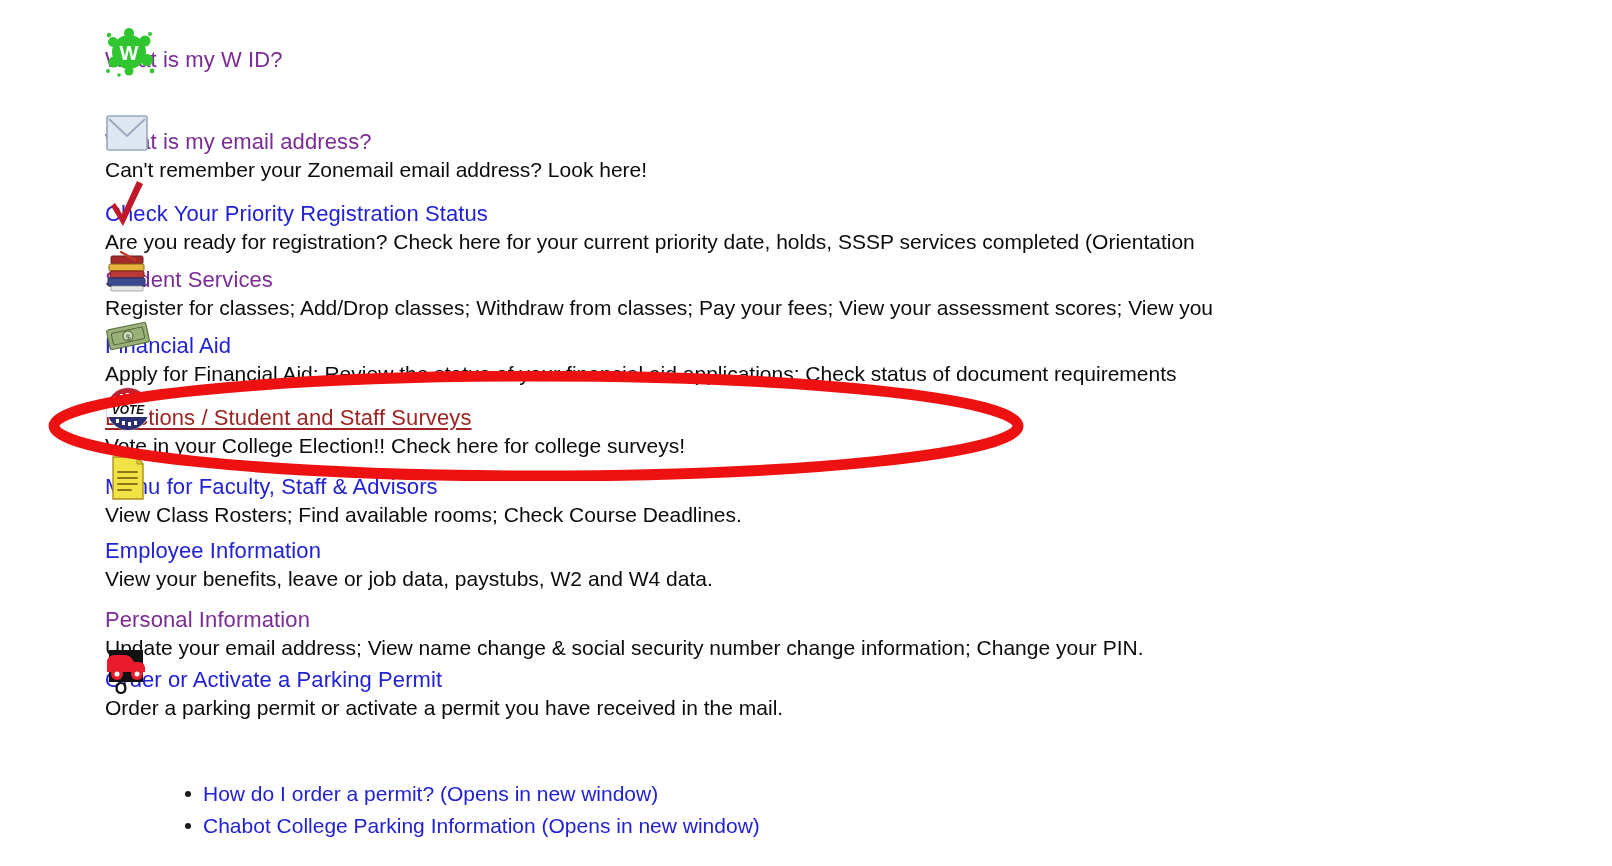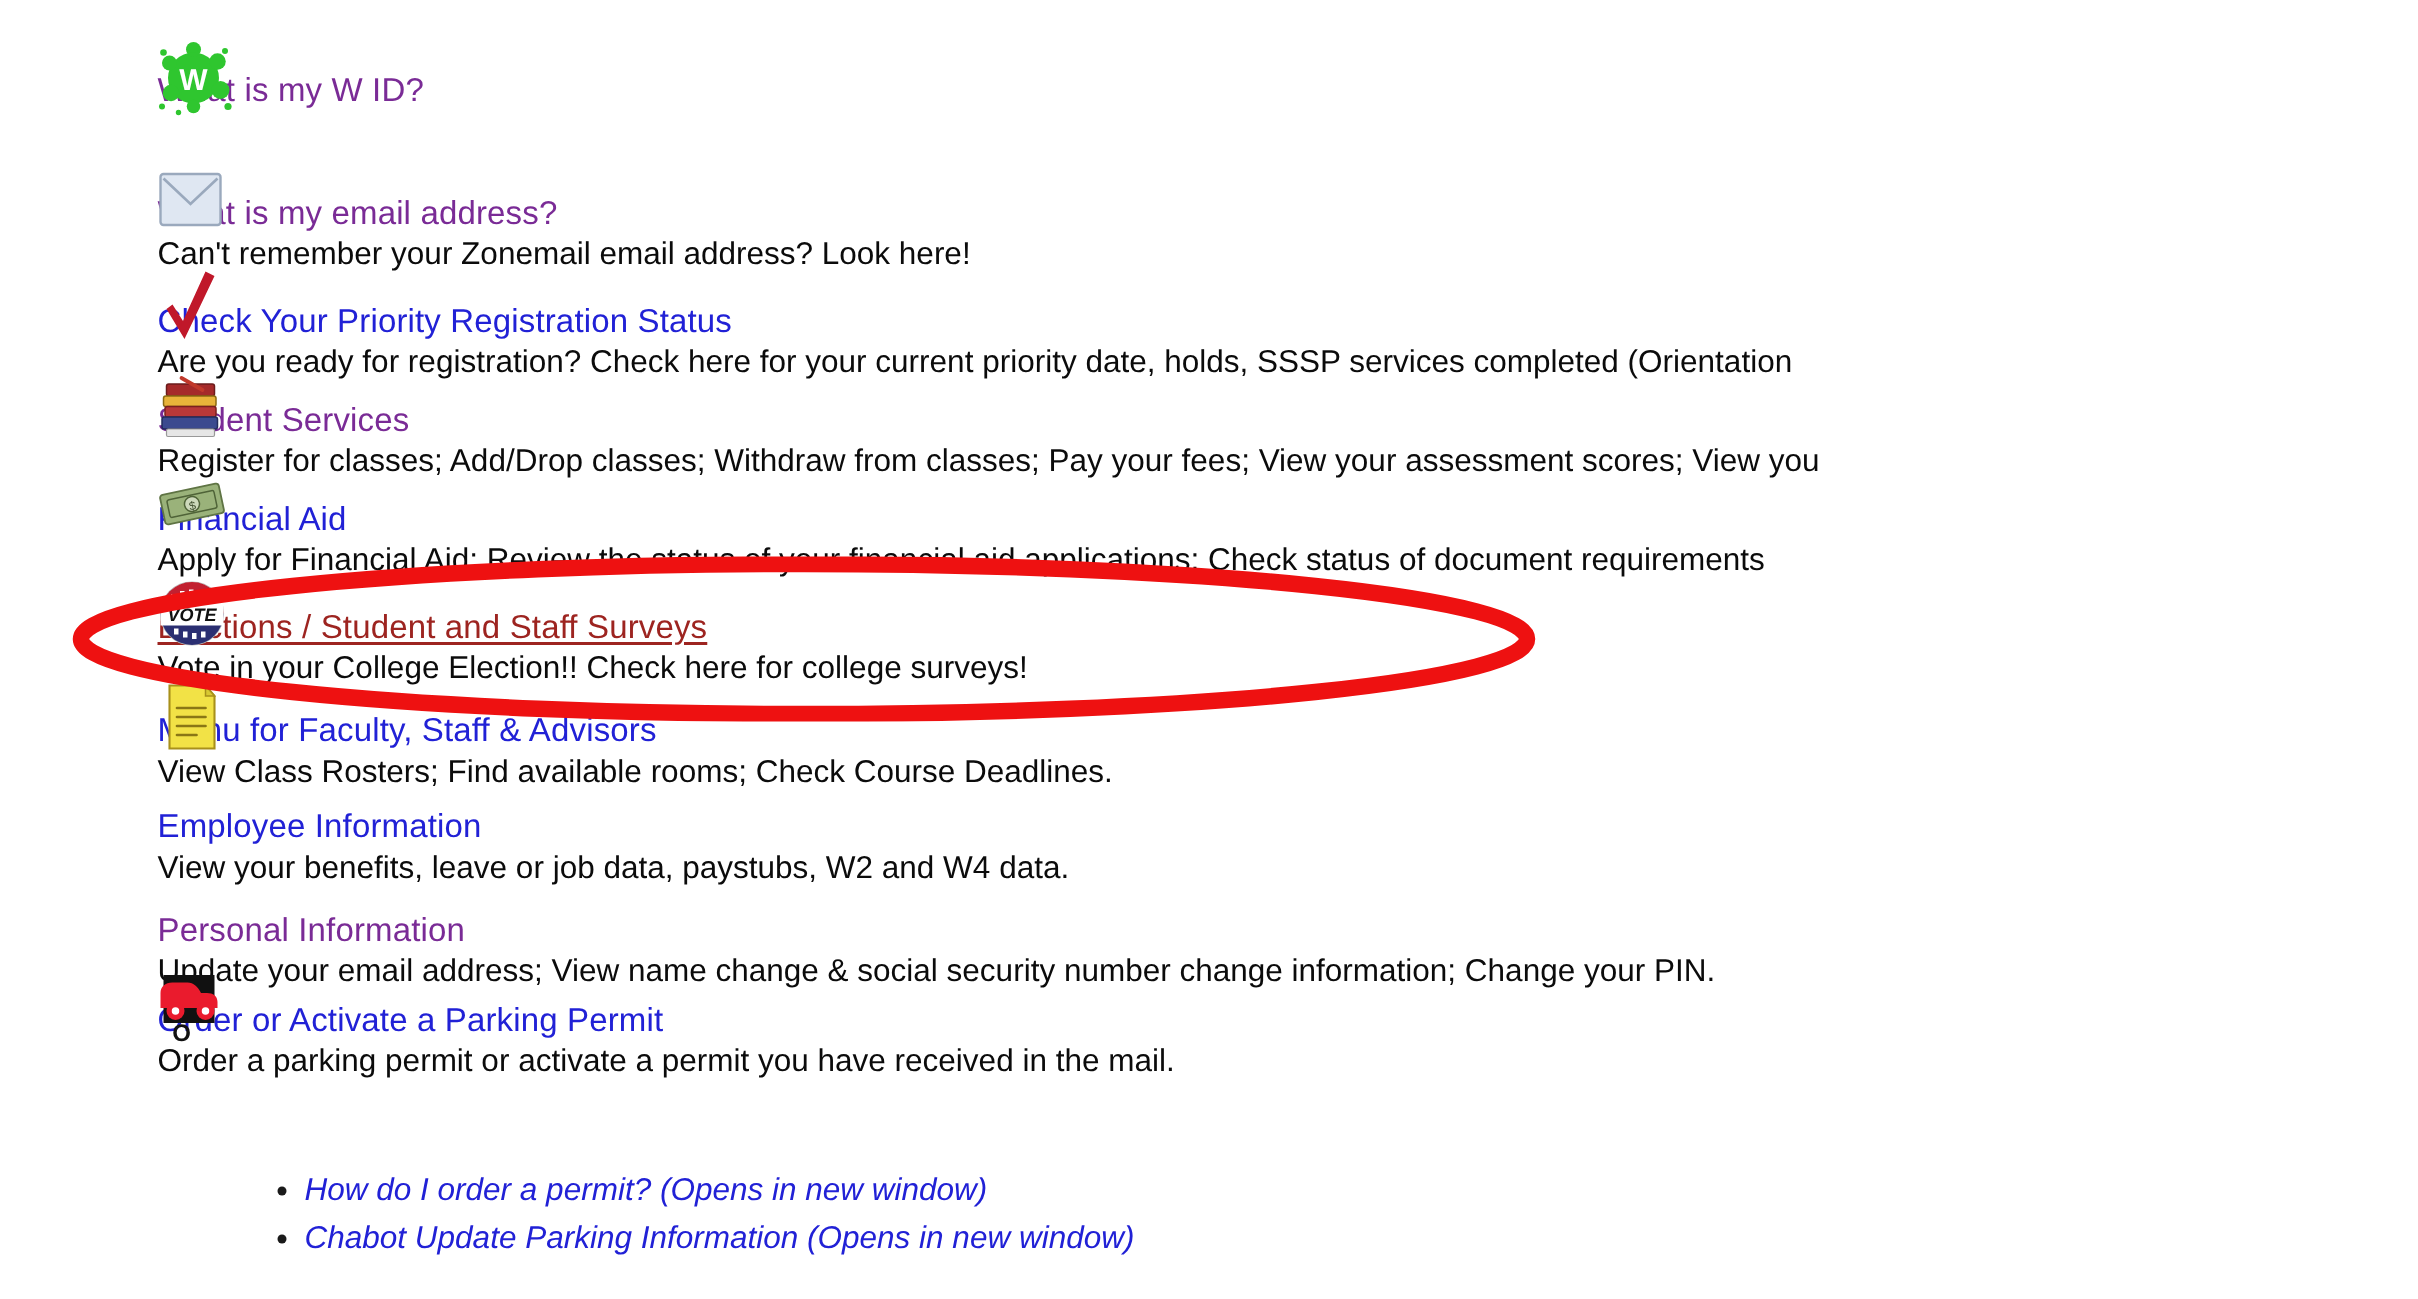--- a/index.html
+++ b/index.html
@@ -75,21 +75,20 @@
   }
 
   
   .bullet-list {
     position: absolute;
     left: 175px;
     top: 778px;
     margin: 0;
     padding: 0 0 0 28px;
     list-style: none;
-    font-style: italic;
   }
   .bullet-list li {
     position: relative;
     font-size: 21px;
     line-height: 32px;
     color: #2121d6;
     white-space: nowrap;
   }
   .bullet-list li::before {
     content: "";
@@ -297,21 +296,21 @@
       </span>
     </li>
 
   </ul>
 
   <ul class="bullet-list">
     <li>
       <span>How do I order a permit? (Opens in new window)</span>
     </li>
     <li>
-      <span>Chabot Update Parking Information (Opens in new window)</span>
+      <span>Chabot College Parking Information (Opens in new window)</span>
     </li>
   </ul>
 
   <svg class="annotation-ellipse" viewBox="0 0 984 110" xmlns="http://www.w3.org/2000/svg">
     <ellipse cx="492" cy="55" rx="482" ry="50" fill="none" stroke="#ee1111" stroke-width="11" stroke-linecap="round"></ellipse>
   </svg>
 
 </div>
 
 </body></html>

